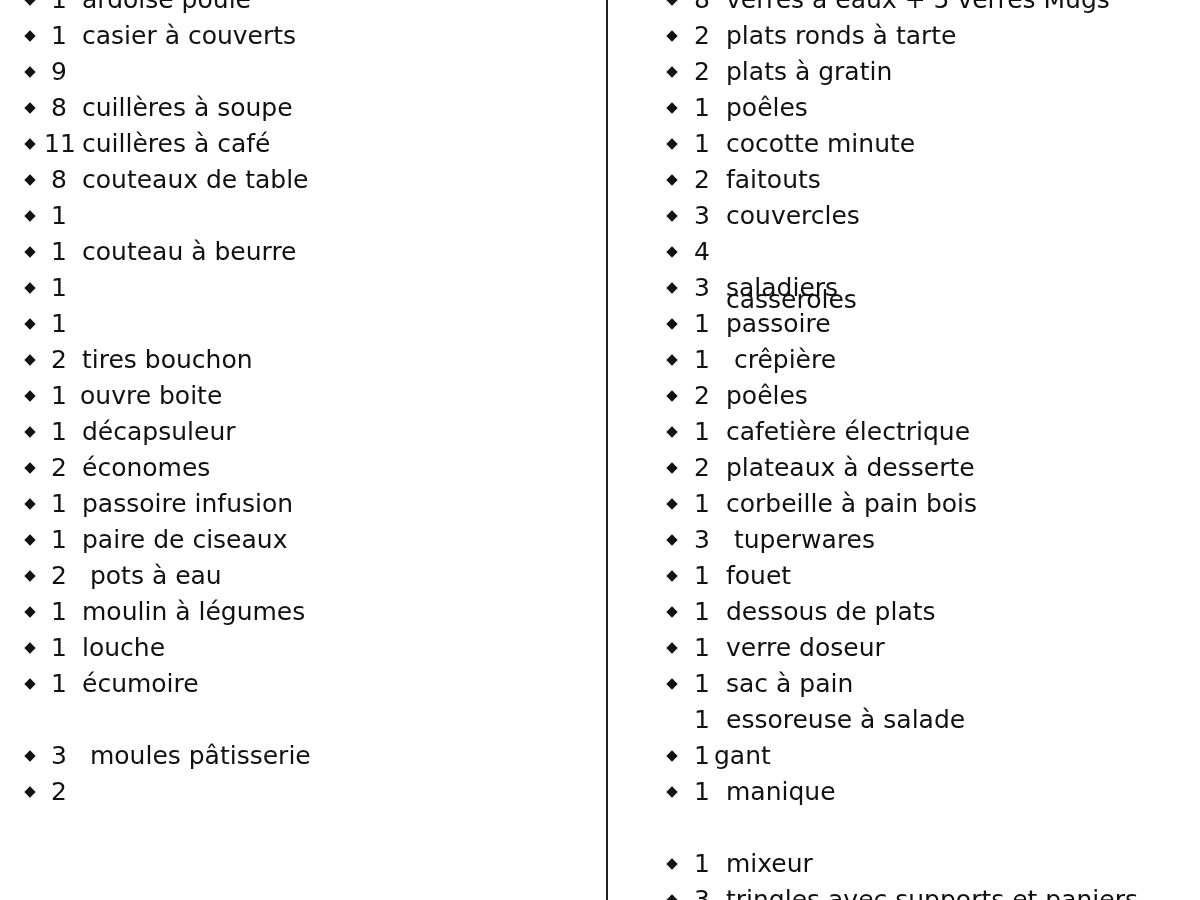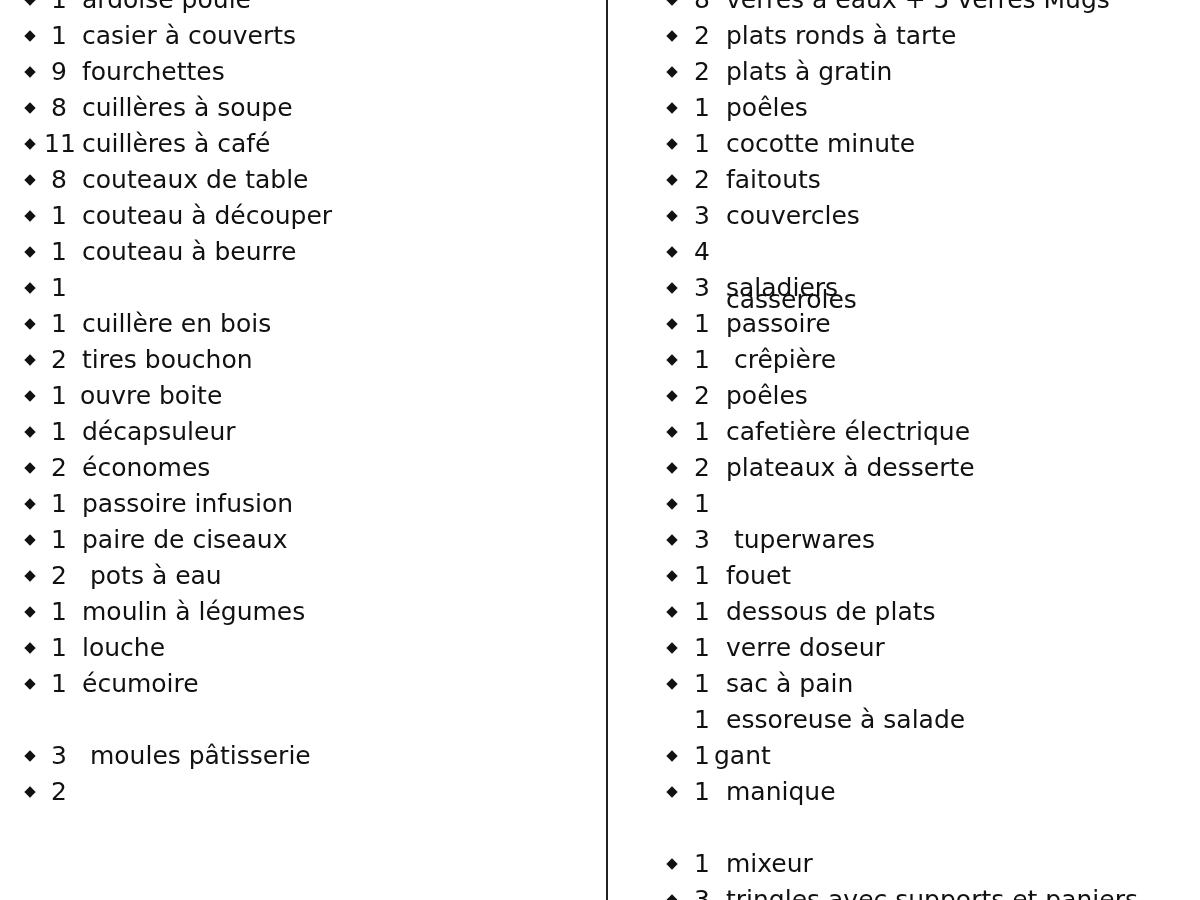--- a/index.html
+++ b/index.html
@@ -24,55 +24,52 @@
       <span class="label" style="left: 82px; white-space: pre;">ardoise poule</span>
     </div>
     <div class="row" style="top: 18px; left: 0px; width: 100%;">
       <span class="bullet" style="left: 26px;"></span>
       <span class="qty" style="left: 51px;">1</span>
       <span class="label" style="left: 82px; white-space: pre;">casier à couverts</span>
     </div>
     <div class="row" style="top: 54px; left: 0px; width: 100%;">
       <span class="bullet" style="left: 26px;"></span>
       <span class="qty" style="left: 51px;">9</span>
-      <span class="label" style="left: 82px; white-space: pre;">fourchettes</span>
     </div>
     <div class="row" style="top: 90px; left: 0px; width: 100%;">
       <span class="bullet" style="left: 26px;"></span>
       <span class="qty" style="left: 51px;">8</span>
       <span class="label" style="left: 82px; white-space: pre;">cuillères à soupe</span>
     </div>
     <div class="row" style="top: 126px; left: 0px; width: 100%;">
       <span class="bullet" style="left: 26px;"></span>
       <span class="qty" style="left: 44px;">11</span>
       <span class="label" style="left: 82px; white-space: pre;">cuillères à café</span>
     </div>
     <div class="row" style="top: 162px; left: 0px; width: 100%;">
       <span class="bullet" style="left: 26px;"></span>
       <span class="qty" style="left: 51px;">8</span>
       <span class="label" style="left: 82px; white-space: pre;">couteaux de table</span>
     </div>
     <div class="row" style="top: 198px; left: 0px; width: 100%;">
       <span class="bullet" style="left: 26px;"></span>
       <span class="qty" style="left: 51px;">1</span>
-      <span class="label" style="left: 82px; white-space: pre;">couteau à découper</span>
     </div>
     <div class="row" style="top: 234px; left: 0px; width: 100%;">
       <span class="bullet" style="left: 26px;"></span>
       <span class="qty" style="left: 51px;">1</span>
       <span class="label" style="left: 82px; white-space: pre;">couteau à beurre</span>
     </div>
     <div class="row" style="top: 270px; left: 0px; width: 100%;">
       <span class="bullet" style="left: 26px;"></span>
       <span class="qty" style="left: 51px;">1</span>
     </div>
     <div class="row" style="top: 306px; left: 0px; width: 100%;">
       <span class="bullet" style="left: 26px;"></span>
       <span class="qty" style="left: 51px;">1</span>
-      <span class="label" style="left: 82px; white-space: pre;">cuillère en bois</span>
     </div>
     <div class="row" style="top: 342px; left: 0px; width: 100%;">
       <span class="bullet" style="left: 26px;"></span>
       <span class="qty" style="left: 51px;">2</span>
       <span class="label" style="left: 82px; white-space: pre;">tires bouchon</span>
     </div>
     <div class="row" style="top: 378px; left: 0px; width: 100%;">
       <span class="bullet" style="left: 26px;"></span>
       <span class="qty" style="left: 51px;">1</span>
       <span class="label" style="left: 80px; white-space: pre; text-align: center;">ouvre boite</span>
@@ -195,20 +192,21 @@
       <span class="label" style="left: 116px; white-space: pre;">cafetière électrique</span>
     </div>
     <div class="row" style="top: 450px; left: 0px; width: 100%;">
       <span class="bullet" style="left: 58px;"></span>
       <span class="qty" style="left: 84px;">2</span>
       <span class="label" style="left: 116px; white-space: pre;">plateaux à desserte</span>
     </div>
     <div class="row" style="top: 486px; left: 0px; width: 100%;">
       <span class="bullet" style="left: 58px;"></span>
       <span class="qty" style="left: 84px;">1</span>
+      <span class="label" style="left: 116px; white-space: pre;">corbeille à pain bois</span>
     </div>
     <div class="row" style="top: 522px; left: 0px; width: 100%;">
       <span class="bullet" style="left: 58px;"></span>
       <span class="qty" style="left: 84px;">3</span>
       <span class="label" style="left: 116px; white-space: pre;"> tuperwares</span>
     </div>
     <div class="row" style="top: 558px; left: 0px; width: 100%;">
       <span class="bullet" style="left: 58px;"></span>
       <span class="qty" style="left: 84px;">1</span>
       <span class="label" style="left: 116px; white-space: pre;">fouet</span>

